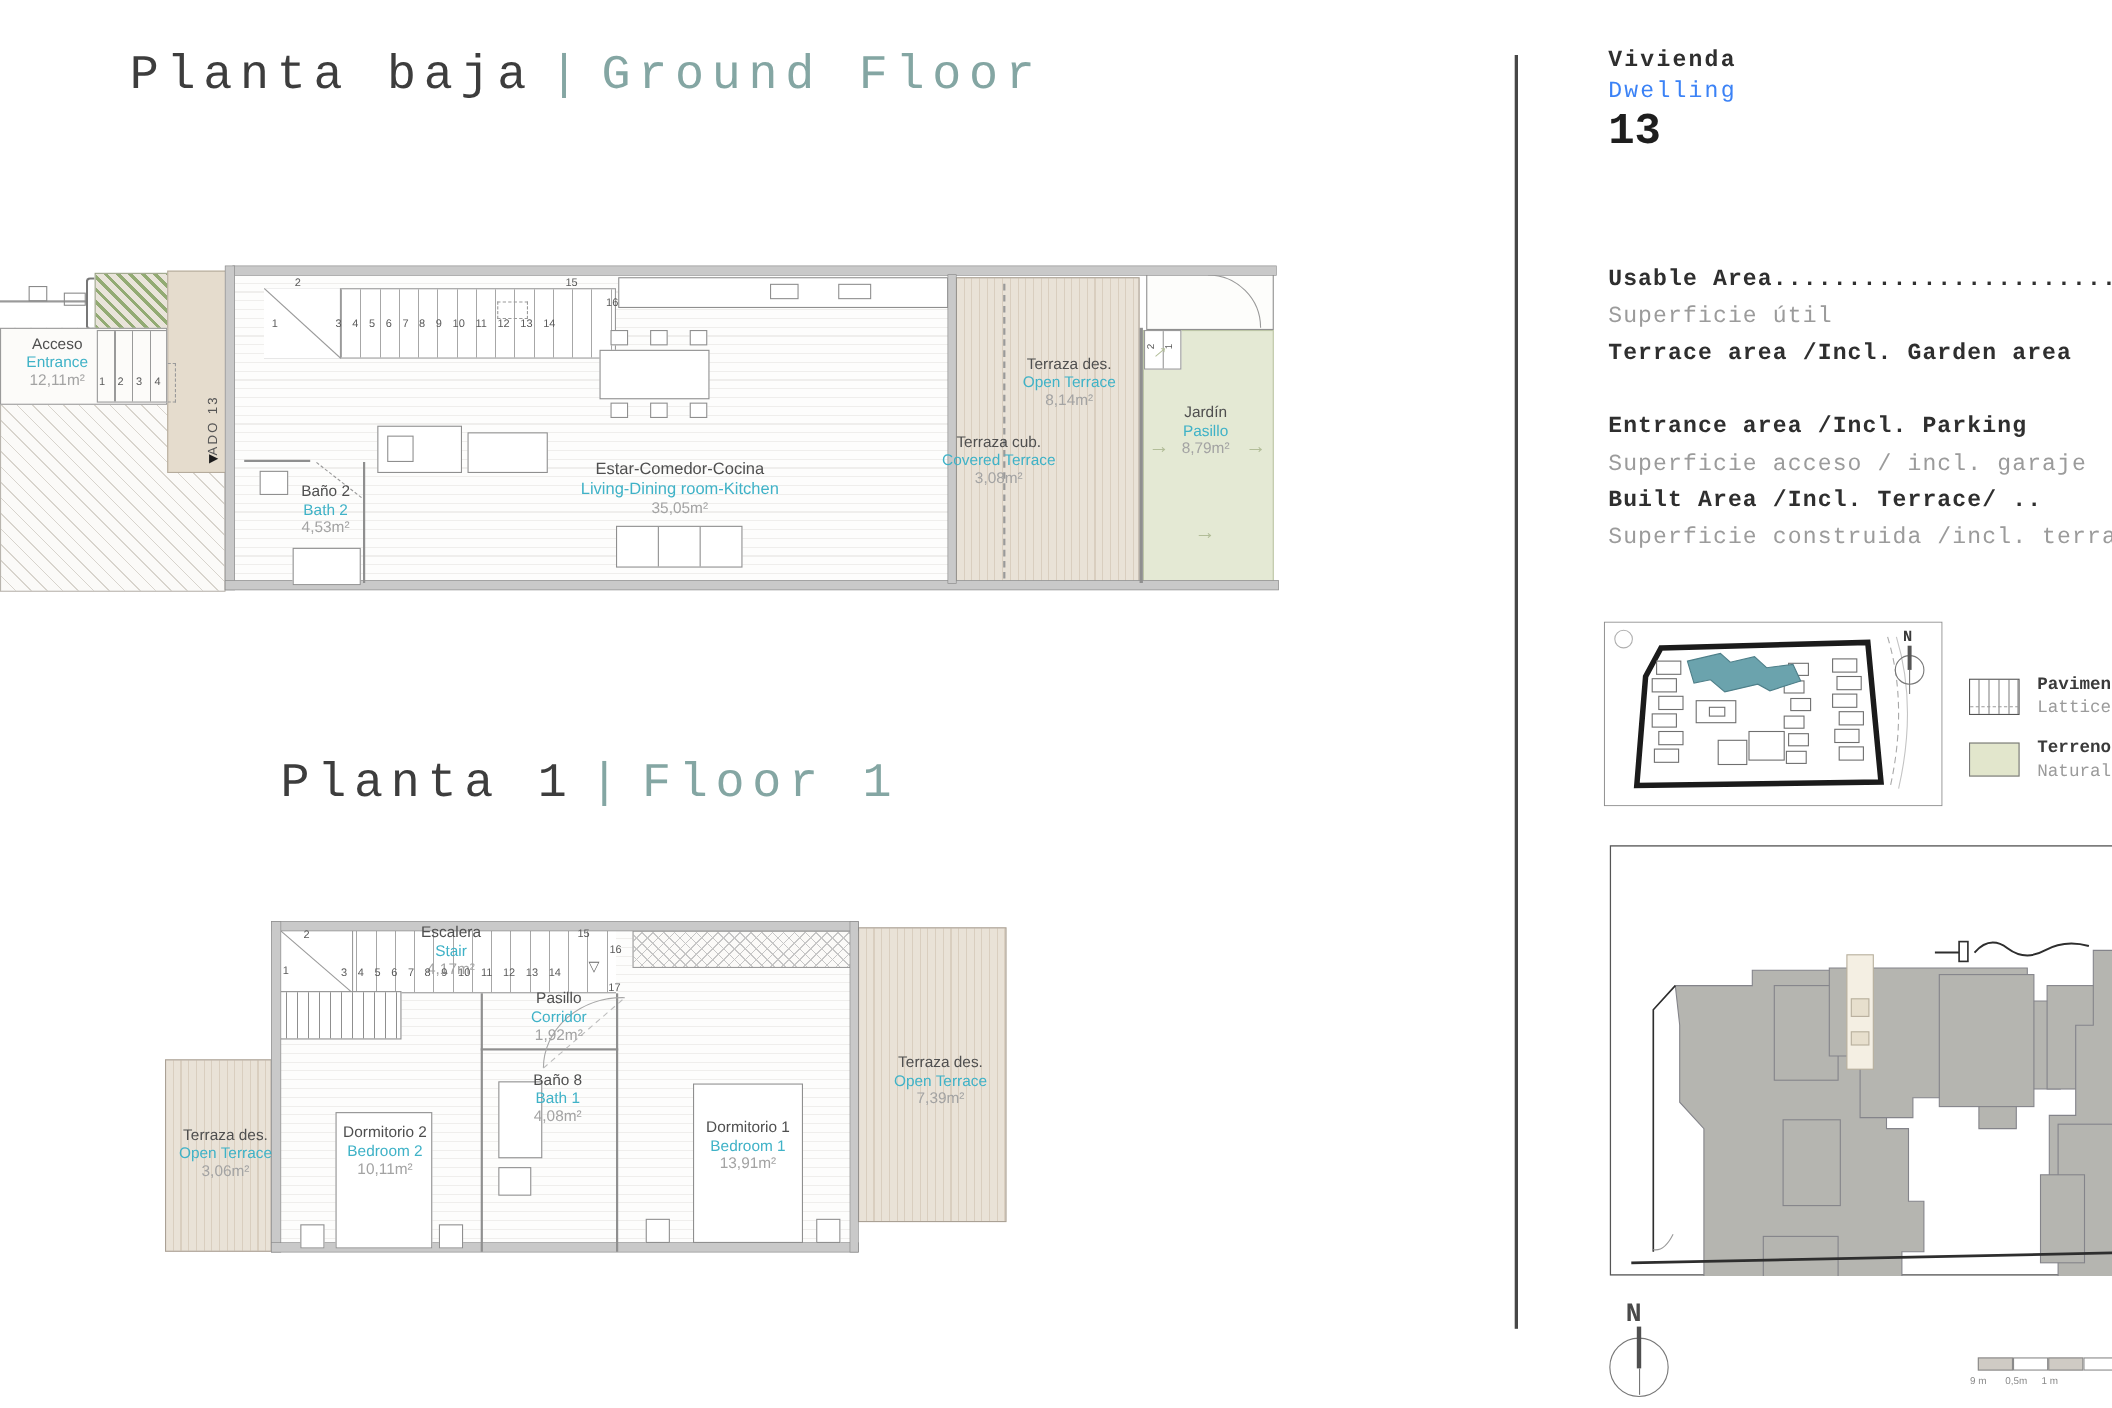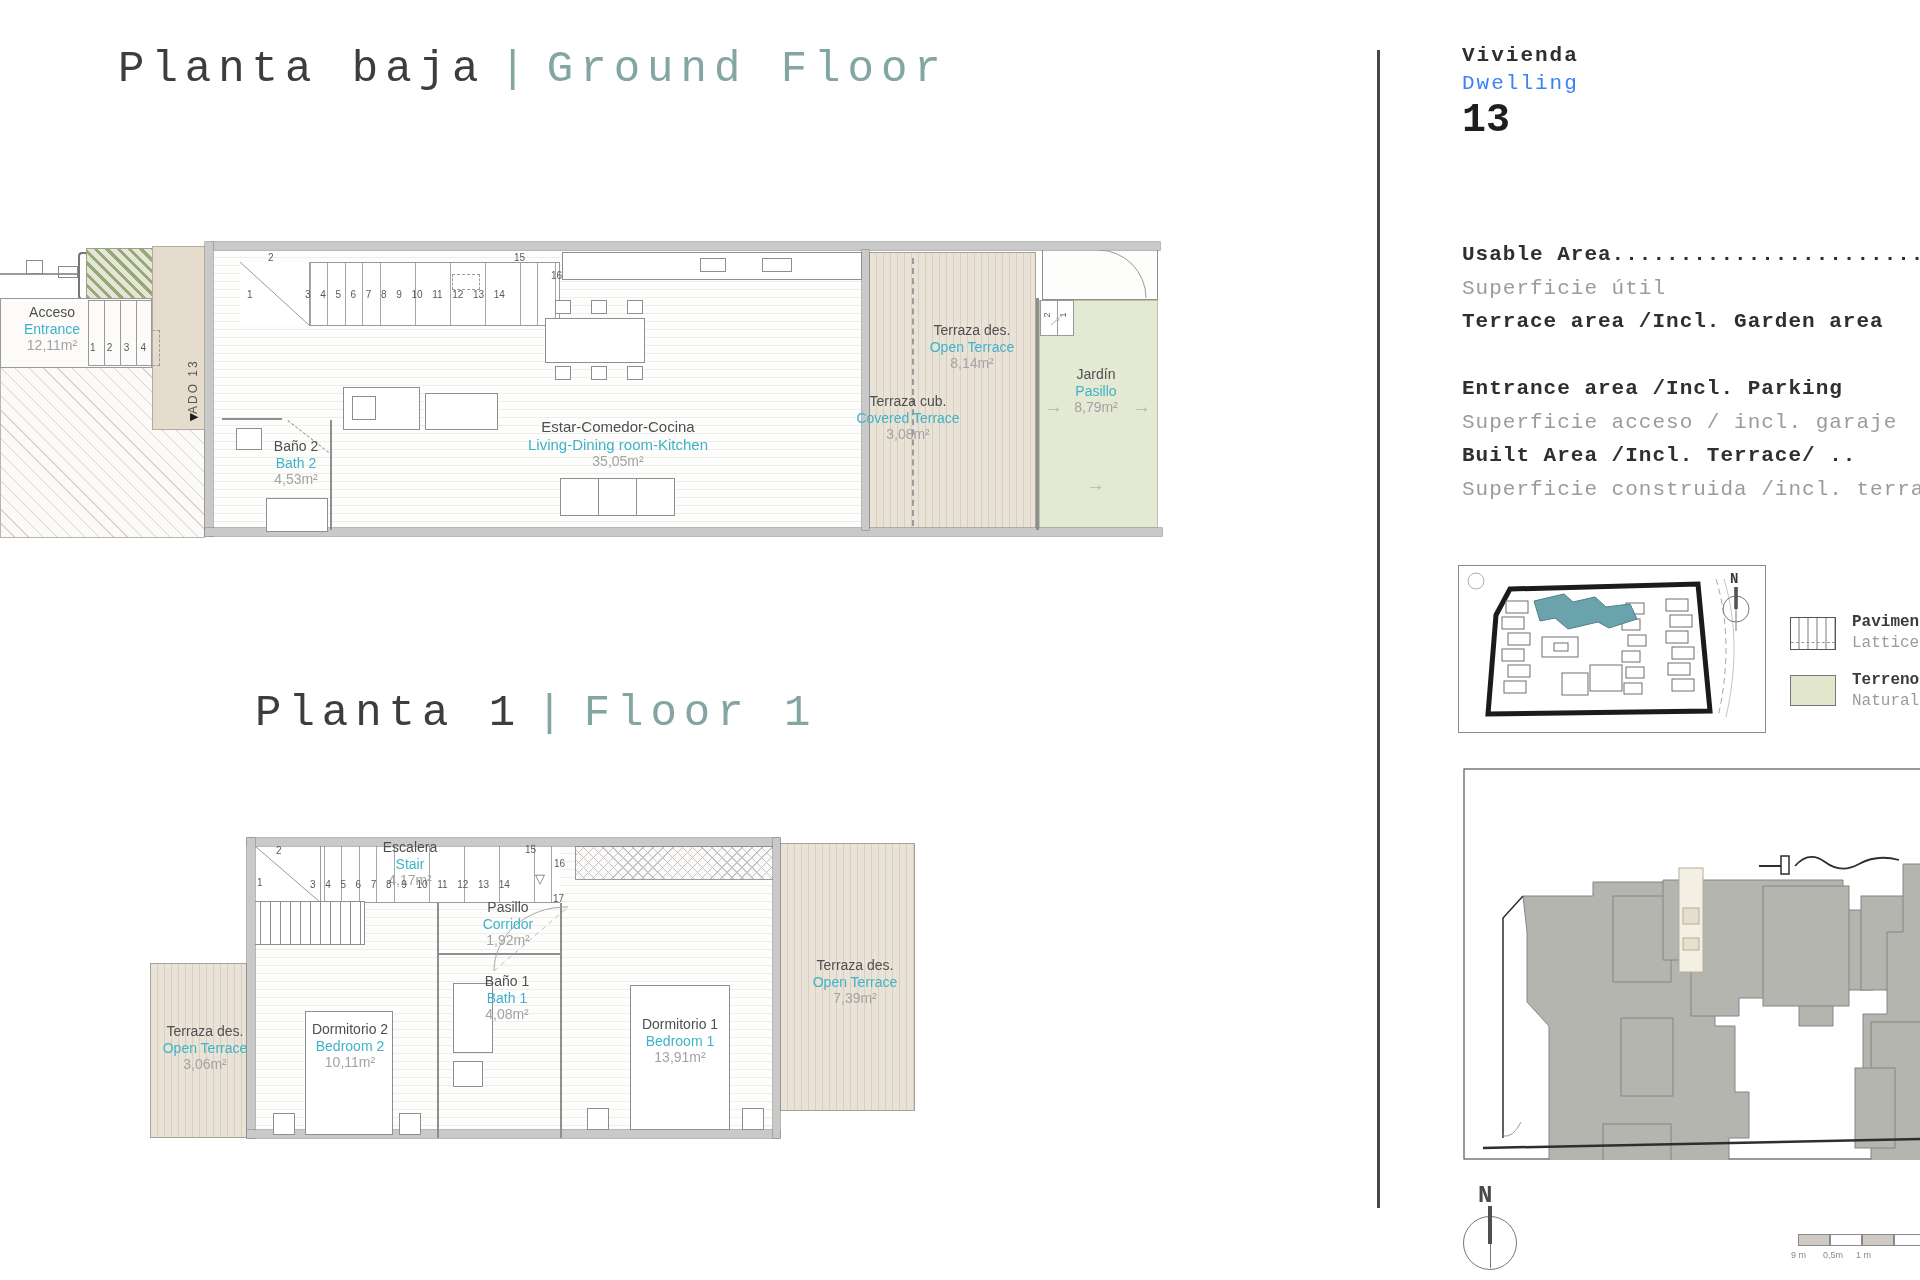--- a/index.html
+++ b/index.html
@@ -258,21 +258,21 @@
     </svg>
     <div class="rlabel" style="left:361px;top:66px;">
       <div class="es">Pasillo</div>
       <div class="en">Corridor</div>
       <div class="ar">1,92m²</div>
     </div>
 
     <div class="furn" style="left:306px;top:150px;width:40px;height:70px;"></div>
     <div class="furn" style="left:306px;top:228px;width:30px;height:26px;"></div>
     <div class="rlabel" style="left:360px;top:140px;">
-      <div class="es">Baño 1</div>
+      <div class="es">Baño 8</div>
       <div class="en">Bath 1</div>
       <div class="ar">4,08m²</div>
     </div>
 
     <div class="furn" style="left:158px;top:178px;width:88px;height:124px;"></div>
     <div class="furn" style="left:126px;top:280px;width:22px;height:22px;"></div>
     <div class="furn" style="left:252px;top:280px;width:22px;height:22px;"></div>
     <div class="rlabel" style="left:203px;top:188px;">
       <div class="es">Dormitorio 2</div>
       <div class="en">Bedroom 2</div>

